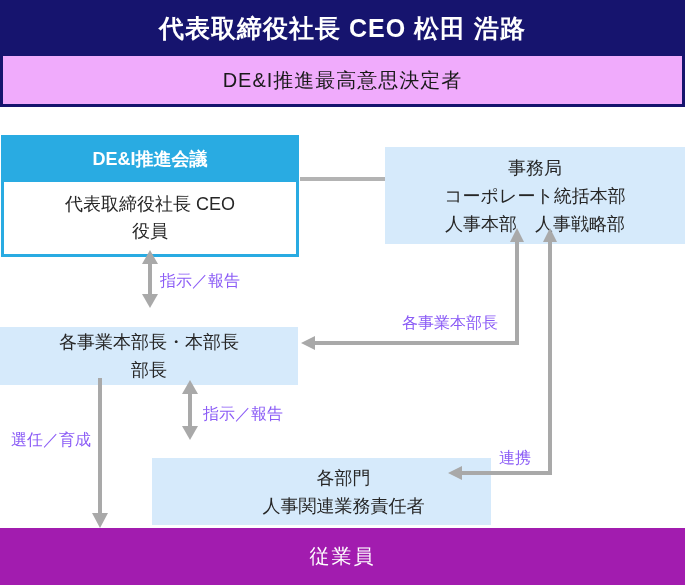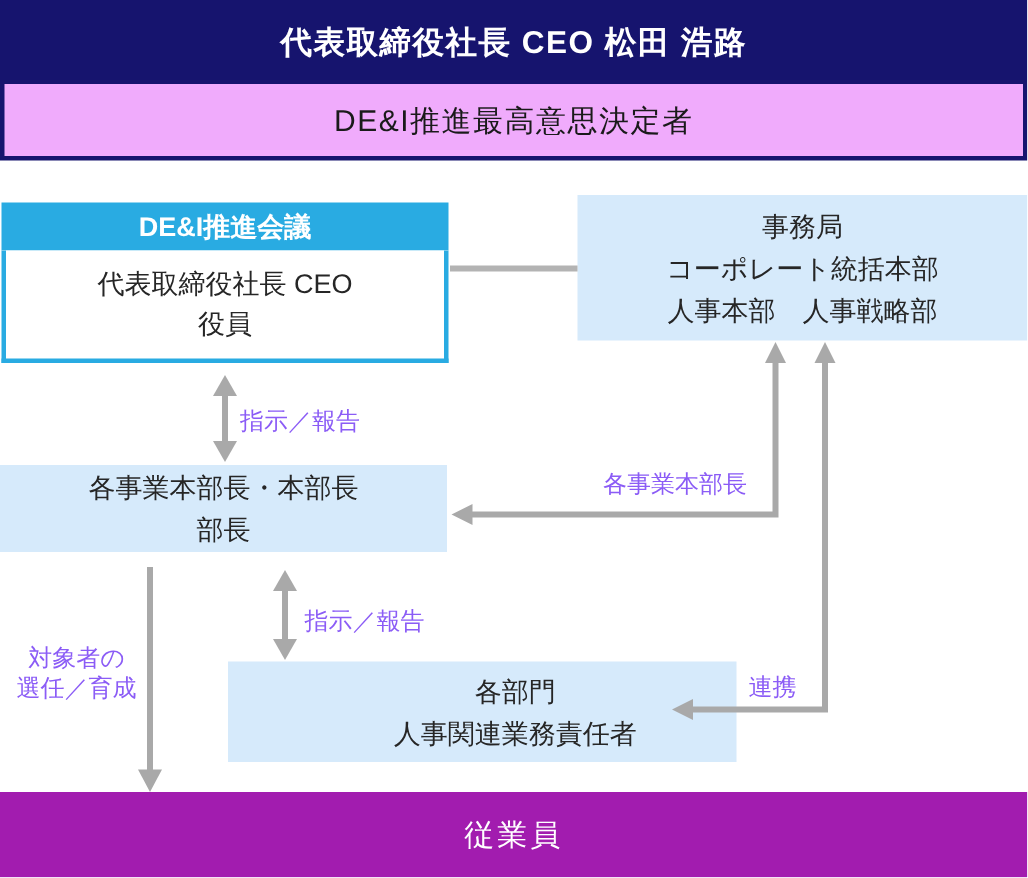--- a/index.html
+++ b/index.html
@@ -5,43 +5,43 @@
   html,body{margin:0;padding:0;background:#fff;}
   #canvas{
     position:relative;width:685px;height:585px;background:#fff;overflow:hidden;
     font-family:"Liberation Sans","DejaVu Sans",sans-serif;color:#262626;
   }
   
   .header-block{position:absolute;left:0;top:0;width:685px;height:107px;background:#16146E;}
   .header-title{
     position:absolute;left:0;top:0;width:100%;height:56px;
     display:flex;align-items:center;justify-content:center;
-    color:#fff;font-size:21px;font-weight:bold;letter-spacing:1px;
+    color:#fff;font-size:25px;font-weight:bold;letter-spacing:1px;
   }
   .header-subbox{
     position:absolute;left:3px;right:3px;top:56px;bottom:3px;background:#f0abfc;
     display:flex;align-items:center;justify-content:center;
     font-size:20px;color:#1a1a1a;letter-spacing:1px;
   }
   
   .council-box{position:absolute;left:1px;top:135px;width:298px;height:113px;}
   .council-header{
-    height:32px;background:#29ABE2;color:#fff;
+    height:47px;background:#29ABE2;color:#fff;
     display:flex;align-items:center;justify-content:center;
     font-size:18px;font-weight:bold;
   }
   .council-body{
     height:72px;background:#fff;border:3px solid #29ABE2;border-top:none;
     display:flex;flex-direction:column;align-items:center;justify-content:center;
     font-size:18px;line-height:27px;text-align:left;
   }
   
   .lb{position:absolute;background:#D6EAFB;display:flex;flex-direction:column;
       align-items:center;justify-content:center;text-align:center;
-      font-size:18px;line-height:28px;}
+      font-size:18px;line-height:28px;margin-top:17px;}
   .secretariat-box{left:385px;top:130px;width:300px;height:97px;}
   .deptheads-box{left:0;top:310px;width:298px;height:58px;}
   .departments-box{left:152px;top:441px;width:295px;height:67px;padding-left:44px;}
   
   .footer-bar{
     position:absolute;left:0;top:528px;width:685px;height:57px;background:#a21caf;
     display:flex;align-items:center;justify-content:center;
     color:#fff;font-size:20px;letter-spacing:2px;
   }
   
@@ -122,17 +122,16 @@
       <rect x="98" y="378" width="4" height="136"></rect>
       <polygon points="100,528 92,513 108,513"></polygon>
     </g>
   </svg>
 
   <div class="flabel" style="left:160px;top:271px">指示／報告</div>
   <div class="flabel" style="left:402px;top:313px">各事業本部長</div>
   <div class="flabel" style="left:203px;top:404px">指示／報告</div>
   <div class="flabel" style="left:499px;top:448px">連携</div>
   <div class="flabel label-selection">
-    <div>対象者の</div>
     <div>選任／育成</div>
   </div>
 
 </div>
 
 </body></html>

